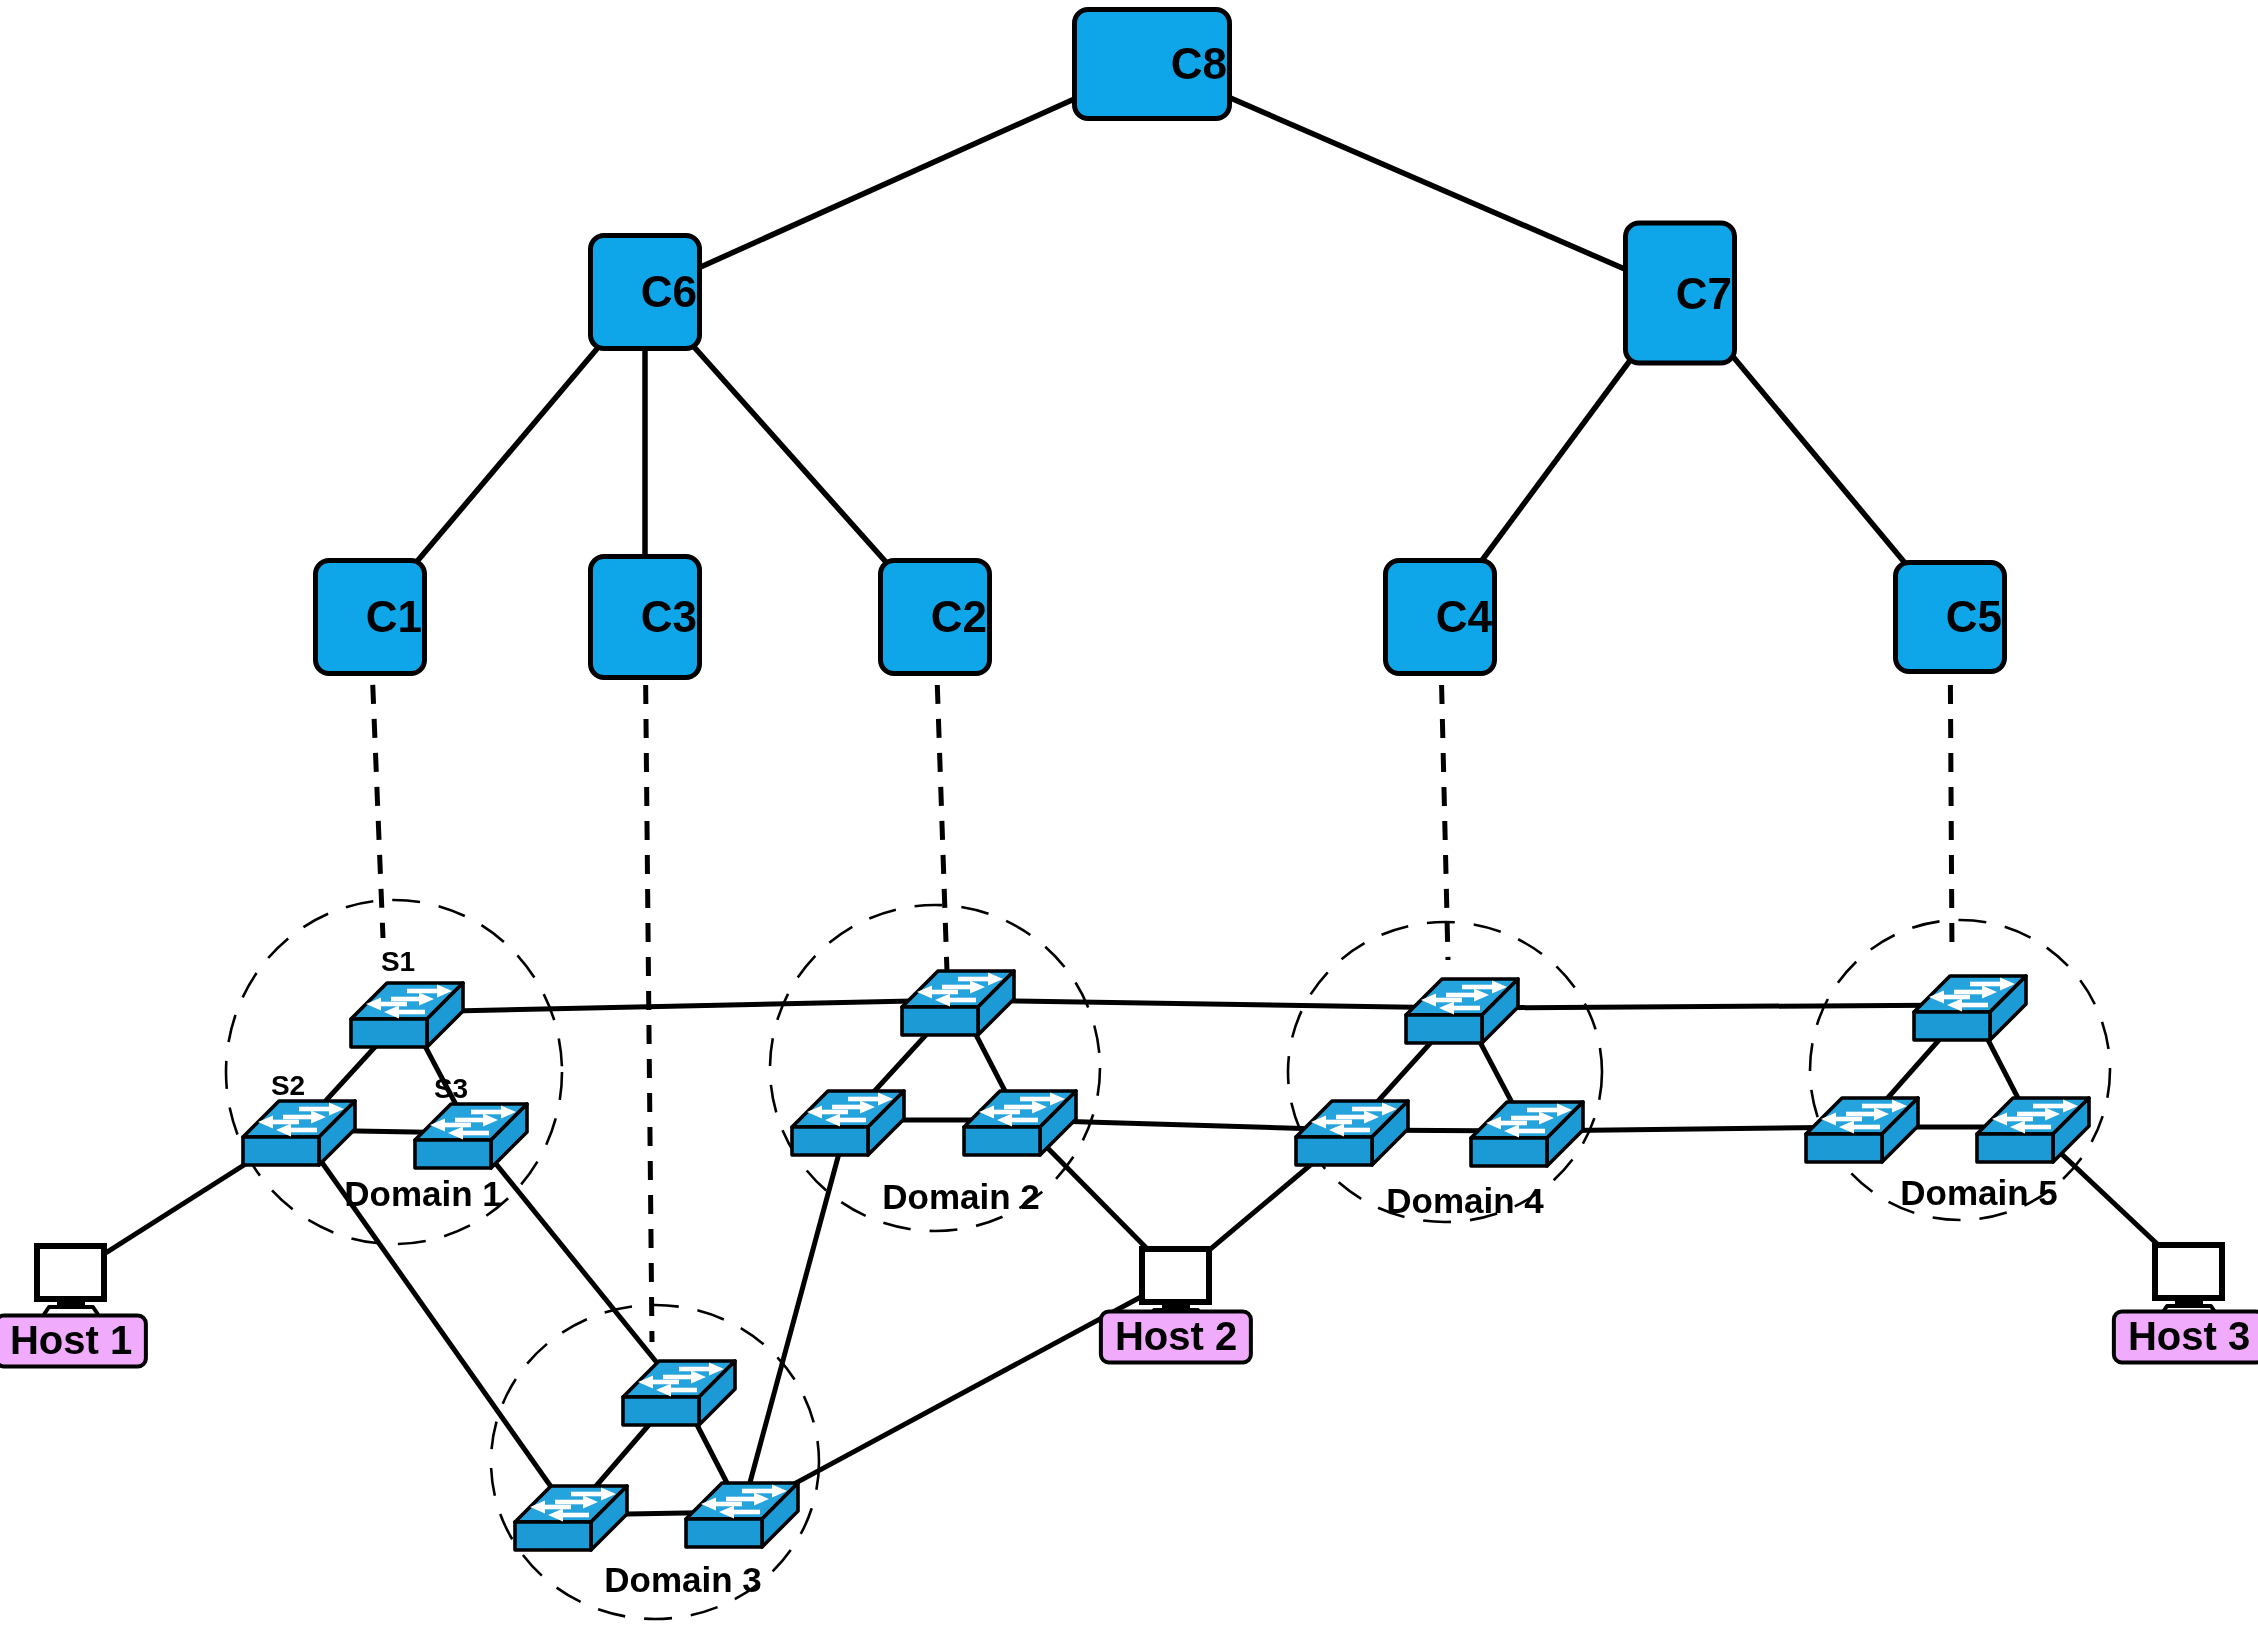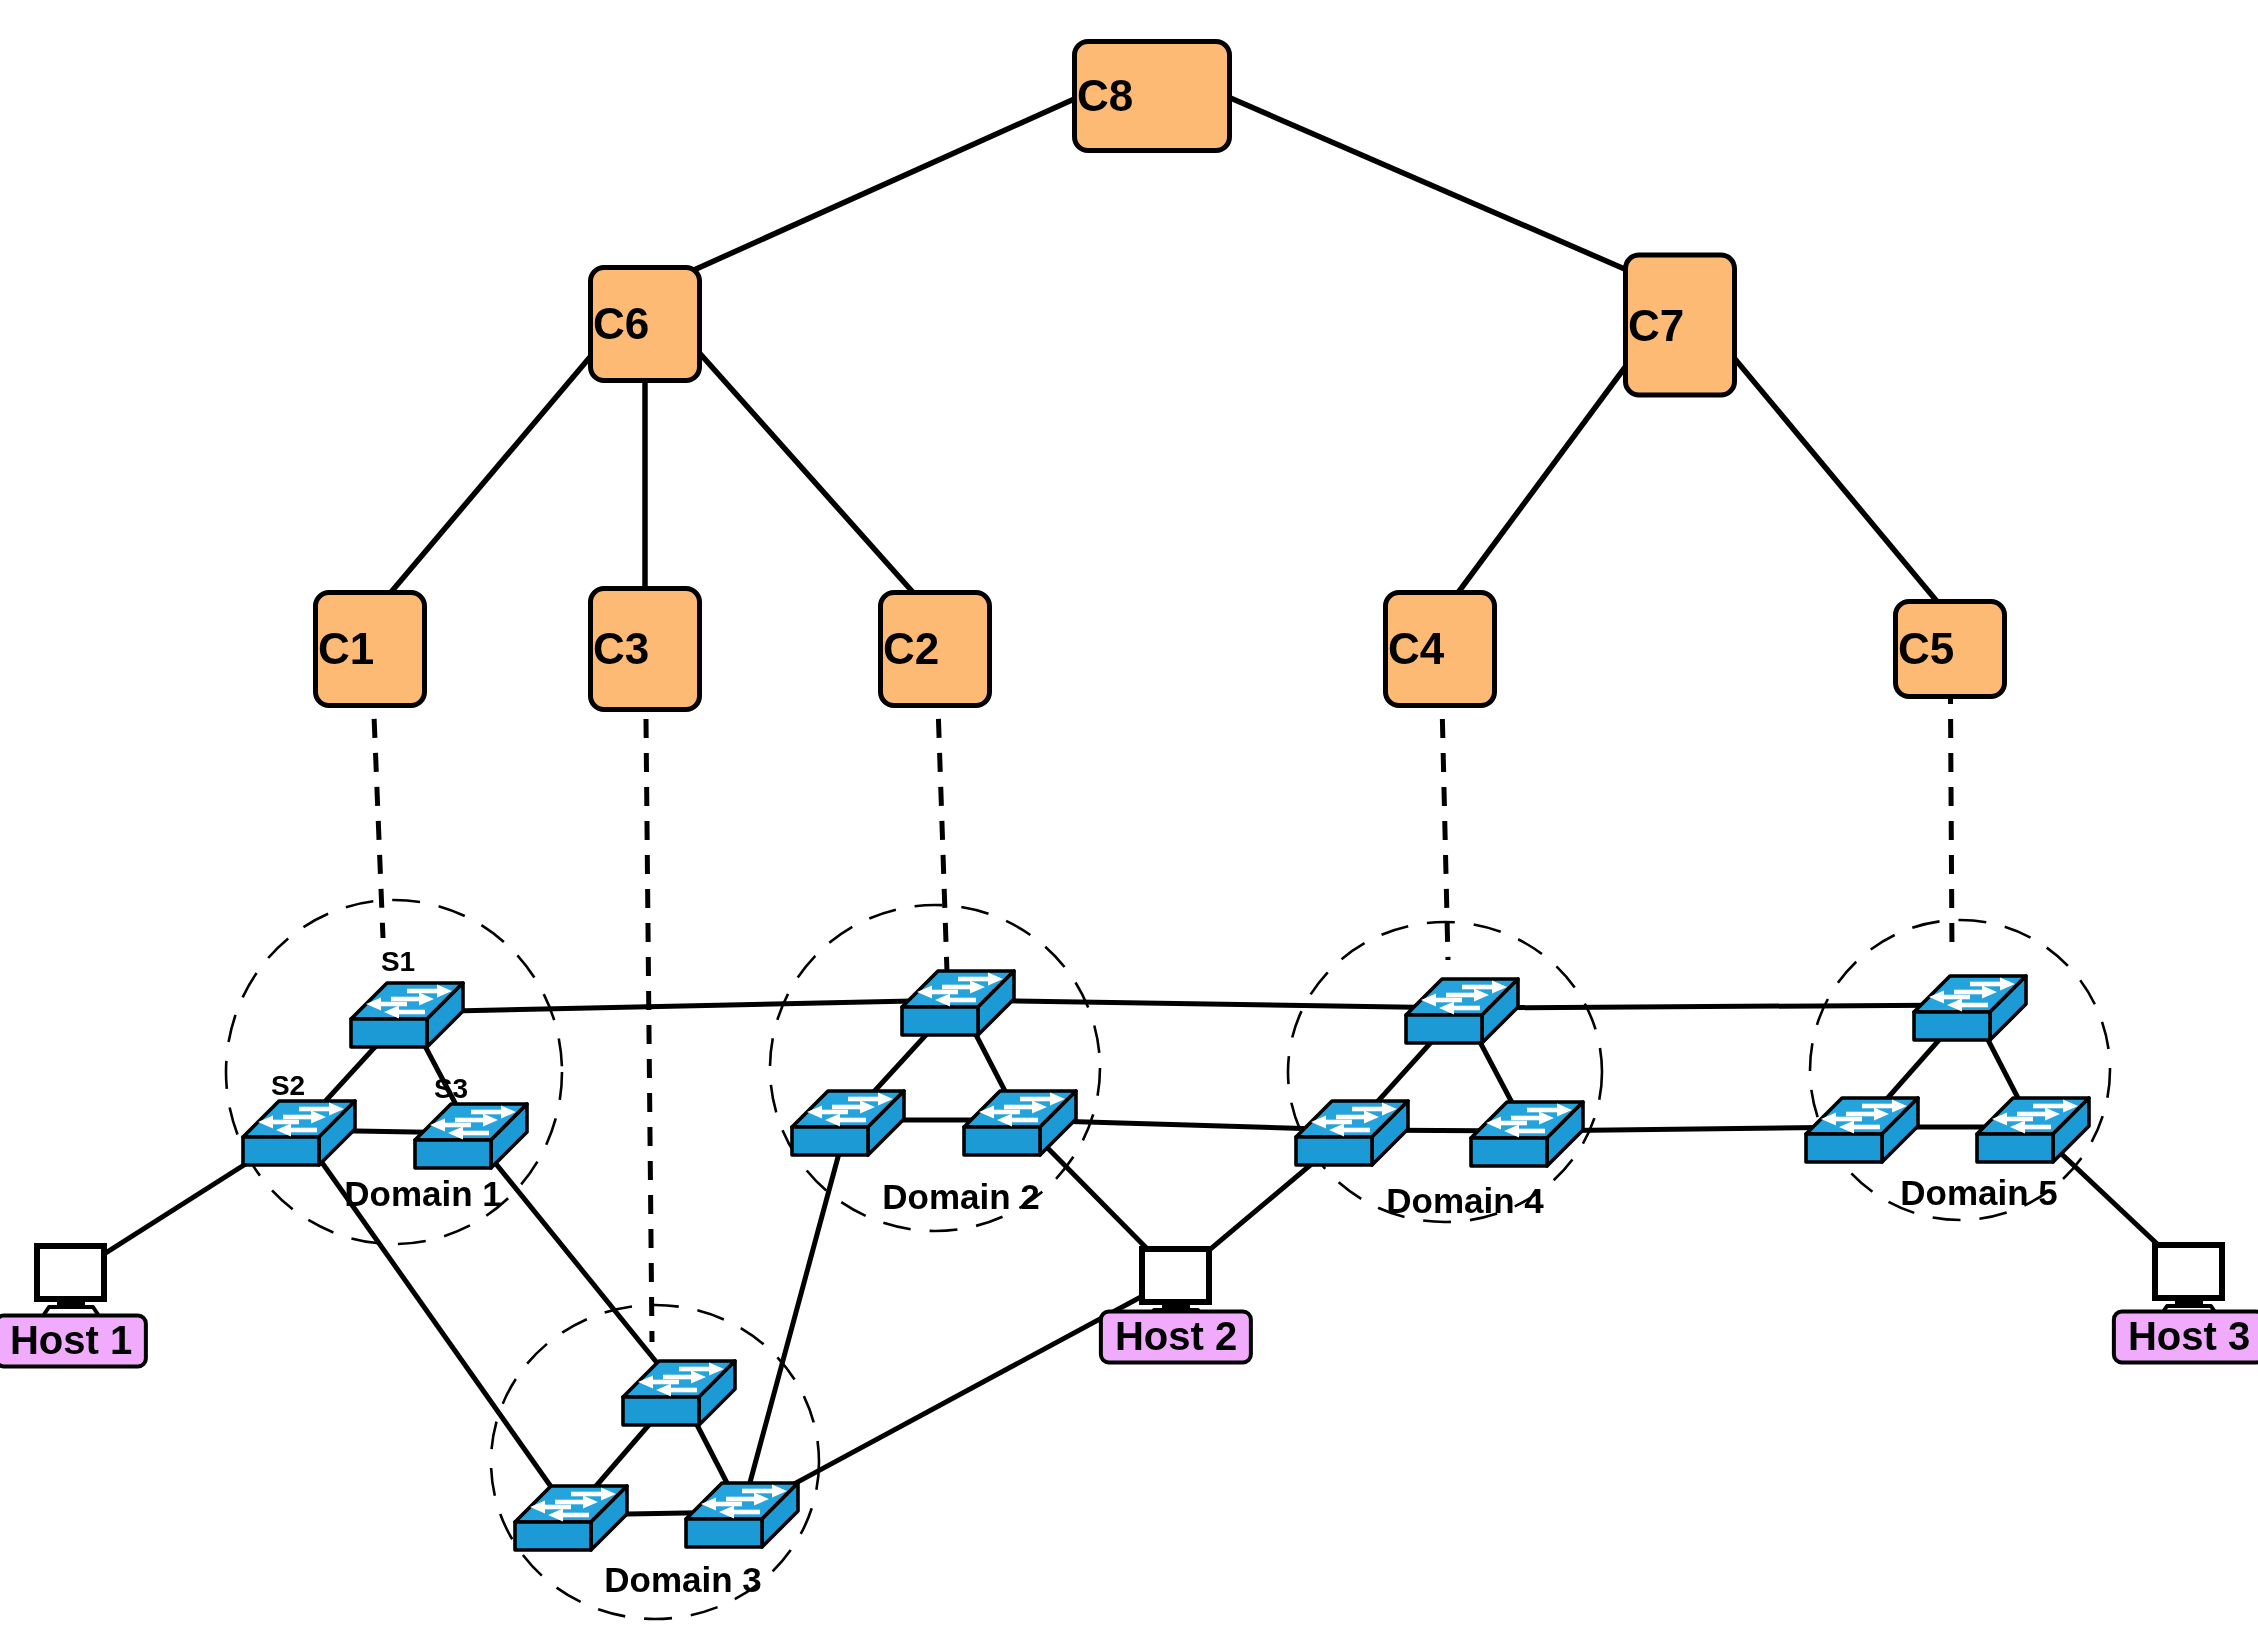--- a/index.html
+++ b/index.html
@@ -6,26 +6,25 @@
   #canvas{
     position:relative;
     width:2258px;height:1637px;
     background:#ffffff;
     font-family:"Liberation Sans", sans-serif;
     overflow:hidden;
   }
   #wires{position:absolute;left:0;top:0;z-index:1;}
   .ctrl-node{
     position:absolute;z-index:3;
-    background:#fdba74;border:5px solid #000;border-radius:16px;
-    display:flex;align-items:center;justify-content:flex-start;
+    background:#0ea5e9;border:5px solid #000;border-radius:16px;
+    display:flex;align-items:center;justify-content:flex-end;
     font-weight:bold;font-size:44px;color:#000;
     box-sizing:border-box;
     transform:translate(-50%,-50%);
-    margin-top:32px;
   }
   .txt-label{
     position:absolute;z-index:3;
     font-weight:bold;color:#000;white-space:nowrap;
     transform:translate(-50%,-50%);
   }
   .domain-label{font-size:35px;}
   .switch-label{font-size:28px;}
   .host-label{
     position:absolute;z-index:3;
@@ -149,21 +148,21 @@
     </div>
   <div class="ctrl-node" style="width: 114px; height: 126px; left: 645px; top: 617px;">
       <span>C3</span>
     </div>
   <div class="ctrl-node" style="width: 114px; height: 118px; left: 935px; top: 617px;">
       <span>C2</span>
     </div>
   <div class="ctrl-node" style="width: 114px; height: 118px; left: 1440px; top: 617px;">
       <span>C4</span>
     </div>
-  <div class="ctrl-node" style="width: 114px; height: 100px; left: 1950px; top: 617px;">
+  <div class="ctrl-node" style="width: 114px; height: 114px; left: 1950px; top: 617px;">
       <span>C5</span>
     </div>
 
   <div class="txt-label switch-label" style="left: 398px; top: 962px;">S1</div>
   <div class="txt-label switch-label" style="left: 288px; top: 1086px;">S2</div>
   <div class="txt-label switch-label" style="left: 451px; top: 1089px;">S3</div>
 
   <div class="txt-label domain-label" style="left: 423px; top: 1194px;">Domain 1</div>
   <div class="txt-label domain-label" style="left: 961px; top: 1197px;">Domain 2</div>
   <div class="txt-label domain-label" style="left: 683px; top: 1580px;">Domain 3</div>

